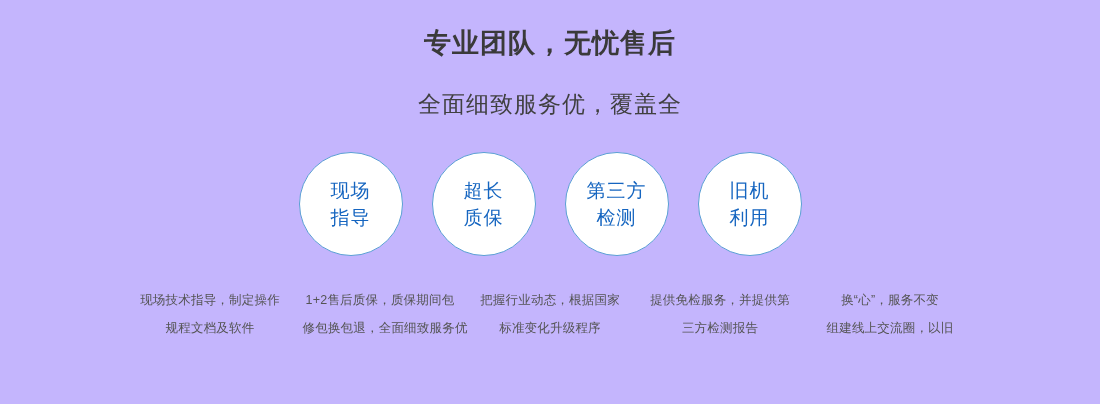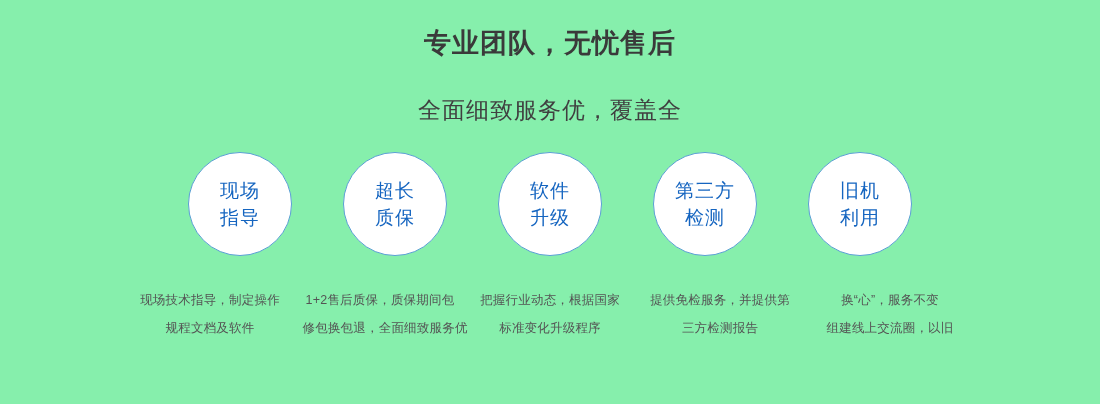--- a/index.html
+++ b/index.html
@@ -13,21 +13,21 @@
     font-family: "Liberation Sans", "DejaVu Sans", sans-serif;
     color: #333333;
     overflow: hidden;
     position: relative;
   }
 
   .page {
     position: relative;
     width: 1100px;
     height: 404px;
-    background: #86efac;
+    background: #c4b5fd;
   }
 
   
   .heading-block {
     position: absolute;
     top: 0;
     left: 0;
     width: 1100px;
     text-align: center;
   }
@@ -36,39 +36,39 @@
     margin: 0;
     padding-top: 26px;
     font-size: 27px;
     font-weight: bold;
     letter-spacing: 1px;
     color: #3a3a3a;
     line-height: 34px;
   }
 
   .sub-title {
-    margin: 18px;
+    margin: 12px;
     padding-top: 17px;
     font-size: 23px;
     font-weight: normal;
     letter-spacing: 1px;
     color: #404040;
     line-height: 30px;
   }
 
   
   .circles-row {
     position: absolute;
     top: 152px;
     left: 0;
     width: 1100px;
     display: flex;
     justify-content: center;
     align-items: flex-start;
-    gap: 51px;
+    gap: 29px;
   }
 
   .feature {
     width: 104px;
     display: flex;
     flex-direction: column;
     align-items: center;
   }
 
   .circle {
@@ -138,26 +138,20 @@
       </div>
     </div>
 
     <div class="feature">
       <div class="circle">
         <span class="circle-line">超长</span>
         <span class="circle-line">质保</span>
       </div>
     </div>
 
-    <div class="feature">
-      <div class="circle">
-        <span class="circle-line">软件</span>
-        <span class="circle-line">升级</span>
-      </div>
-    </div>
 
     <div class="feature">
       <div class="circle">
         <span class="circle-line">第三方</span>
         <span class="circle-line">检测</span>
       </div>
     </div>
 
     <div class="feature">
       <div class="circle">

